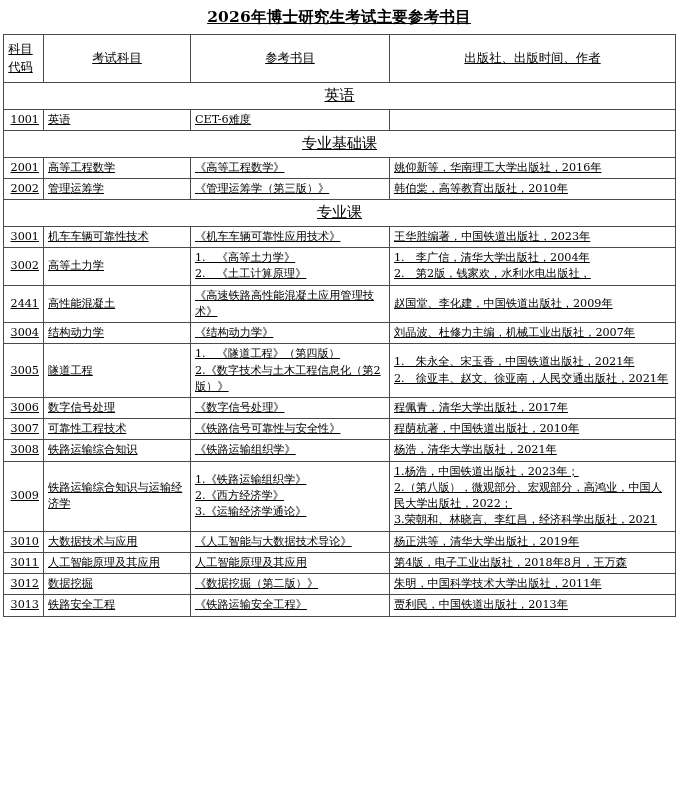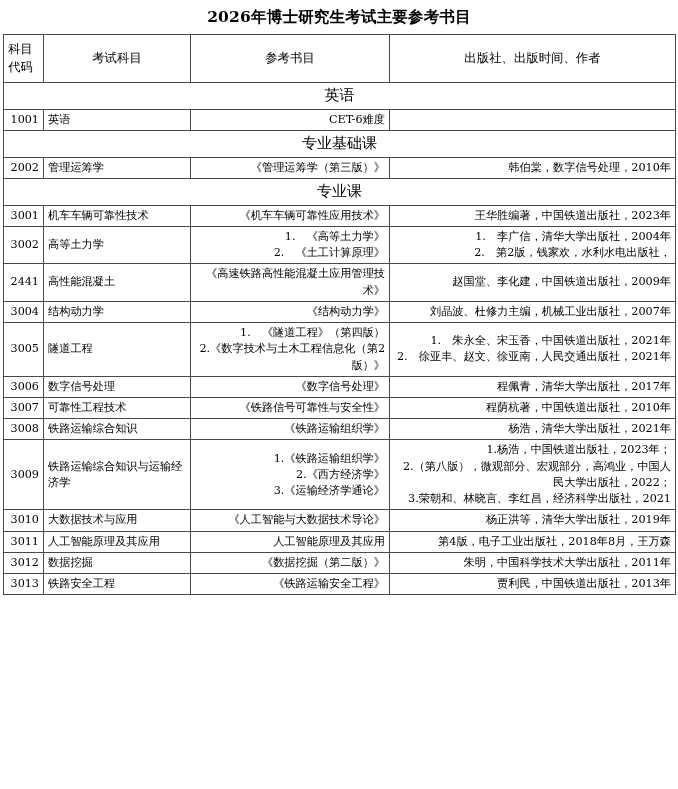--- a/index.html
+++ b/index.html
@@ -12,20 +12,21 @@
     height: 789px;
     font-family: "DejaVu Serif", "Liberation Serif", serif;
     color: #000000;
     overflow: hidden;
   }
   .page {
     width: 678px;
     height: 789px;
     position: relative;
     box-sizing: border-box;
+    text-decoration: underline;
   }
   .doc-title {
     text-align: center;
     font-size: 15.5px;
     font-weight: bold;
     letter-spacing: 0.2px;
     padding-top: 7px;
     padding-bottom: 6px;
     line-height: 1.35;
     font-family: "DejaVu Serif", "Liberation Serif", serif;
@@ -74,21 +75,20 @@
   td.code {
     text-align: right;
     padding-left: 3px;
     font-size: 11.2px;
   }
   td.cell {
     text-align: left;
   }
   .flow {
     display: block;
-    text-align: right;
   }
 </style>
 </head>
 <body>
 
 <div class="page">
 
   <div class="doc-title">2026年博士研究生考试主要参考书目</div>
 
   <table class="booklist">
@@ -120,27 +120,37 @@
             <div class="flow">CET-6难度</div>
           </td>
           <td class="cell">
             <div class="flow"></div>
           </td>
         </tr>
         <tr>
           <td class="section" colspan="4">专业基础课</td>
         </tr>
         <tr>
+          <td class="code">2001</td>
+          <td class="cell">高等工程数学</td>
+          <td class="cell">
+            <div class="flow">《高等工程数学》</div>
+          </td>
+          <td class="cell">
+            <div class="flow">姚仰新等，华南理工大学出版社，2016年</div>
+          </td>
+        </tr>
+        <tr>
           <td class="code">2002</td>
           <td class="cell">管理运筹学</td>
           <td class="cell">
             <div class="flow">《管理运筹学（第三版）》</div>
           </td>
           <td class="cell">
-            <div class="flow">韩伯棠，数字信号处理，2010年</div>
+            <div class="flow">韩伯棠，高等教育出版社，2010年</div>
           </td>
         </tr>
         <tr>
           <td class="section" colspan="4">专业课</td>
         </tr>
         <tr>
           <td class="code">3001</td>
           <td class="cell">机车车辆可靠性技术</td>
           <td class="cell">
             <div class="flow">《机车车辆可靠性应用技术》</div>

